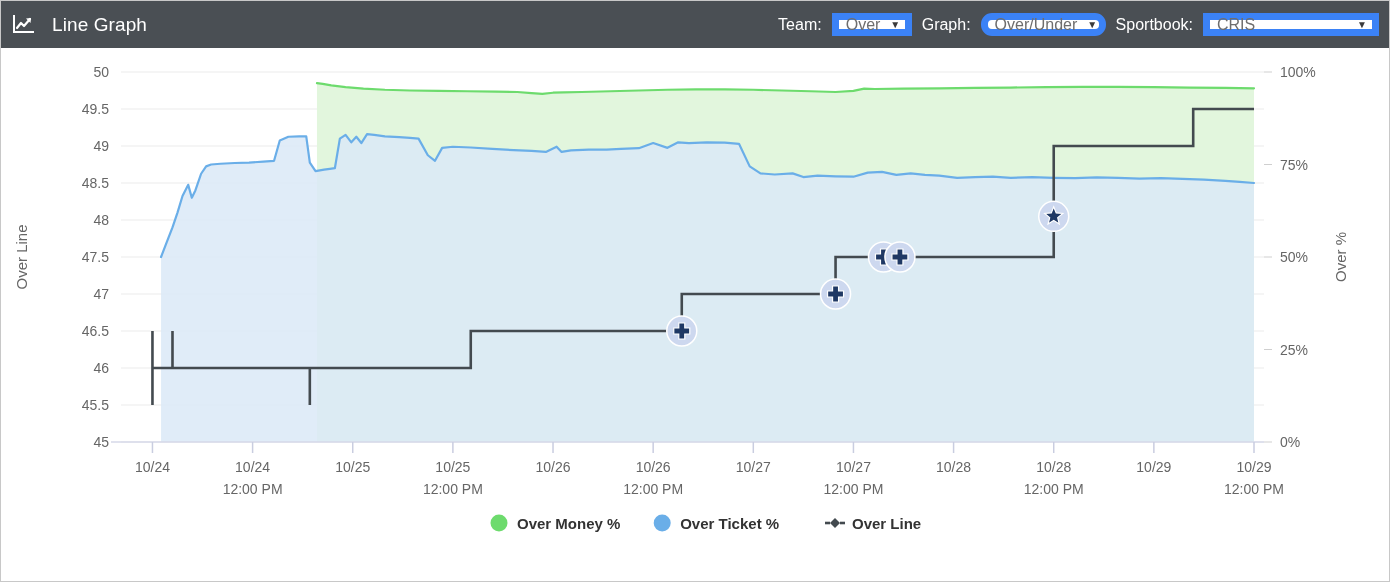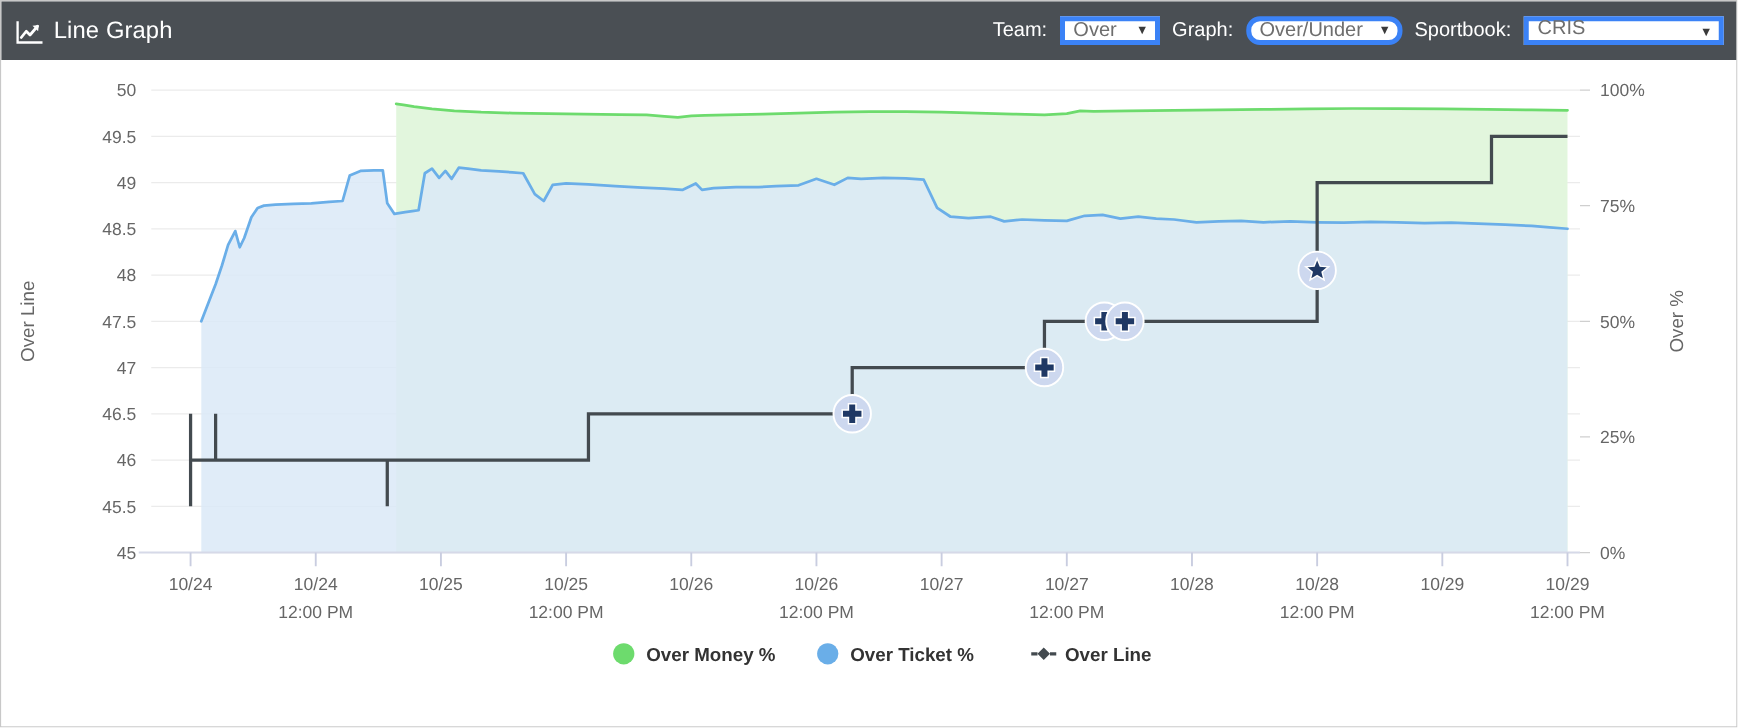--- a/index.html
+++ b/index.html
@@ -3,34 +3,34 @@
 <meta charset="utf-8">
 <style>
   html,body{margin:0;padding:0;background:#fff;}
   body{font-family:"Liberation Sans",sans-serif;}
   .app{width:1390px;height:582px;position:relative;box-sizing:border-box;
        border:1px solid #c8c8c8;background:#fff;overflow:hidden;}
 
   
   .hdr{position:absolute;left:0;top:0;width:1390px;height:47px;background:#4a4f54;
        display:flex;align-items:center;box-sizing:border-box;padding:0 12px;}
-  .hdr-left{display:flex;align-items:flex-end;gap:8px;}
+  .hdr-left{display:flex;align-items:flex-start;gap:17px;}
   .hdr-title{color:#ffffff;font-size:19px;letter-spacing:.1px;}
   .chart-icon{width:22px;height:20px;display:block;}
 
   .hdr-right{margin-left:auto;display:flex;align-items:center;gap:10px;}
   .ctl-label{color:#ffffff;font-size:16px;white-space:nowrap;}
-  .sel{background:#fff;border:4px solid #3b82f6;height:23px;box-sizing:border-box;
+  .sel{background:#fff;border:7px solid #3b82f6;height:23px;box-sizing:border-box;
        display:flex;align-items:center;padding:0 5px 0 7px;color:#6e6e6e;font-size:16px;
        position:relative;}
   .sel .txt{white-space:nowrap;}
   .sel .caret{margin-left:auto;padding-left:10px;font-size:10px;color:#3b3b3b;line-height:1;}
   .sel-team{width:80px;}
   .sel-line{width:125px;border-radius:11px;}
-  .sel-book{width:160px;align-items:flex-end;}
+  .sel-book{width:176px;}
 
   
   .chart-wrap{position:absolute;left:0;top:47px;width:1388px;height:533px;background:#fff;}
   svg.plot{display:block;}
 
   .axis-title{font-size:15px;fill:#666;font-family:"Liberation Sans",sans-serif;}
   .tick-lbl{font-size:14px;fill:#666;font-family:"Liberation Sans",sans-serif;}
   .legend-lbl{font-size:15px;font-weight:bold;fill:#333;font-family:"Liberation Sans",sans-serif;}
 </style>
 </head>

